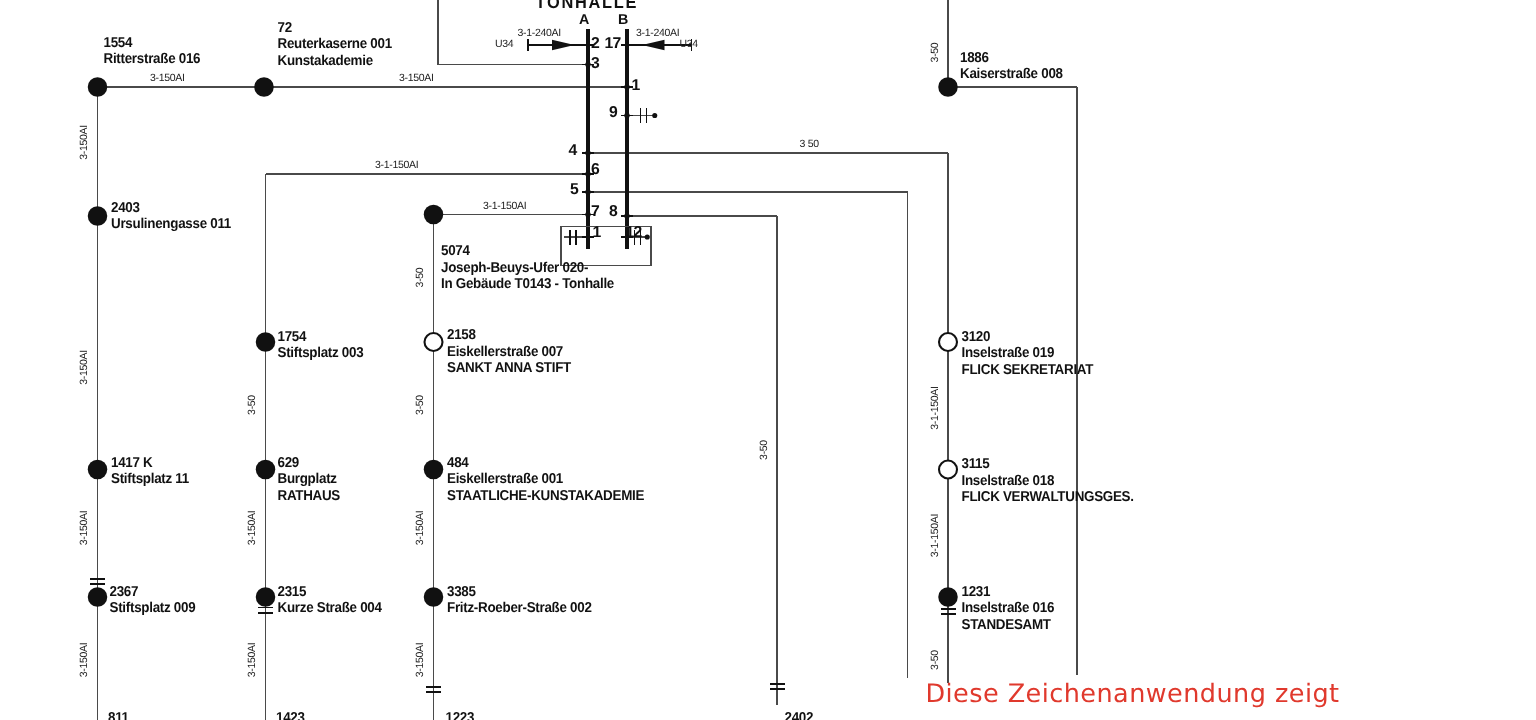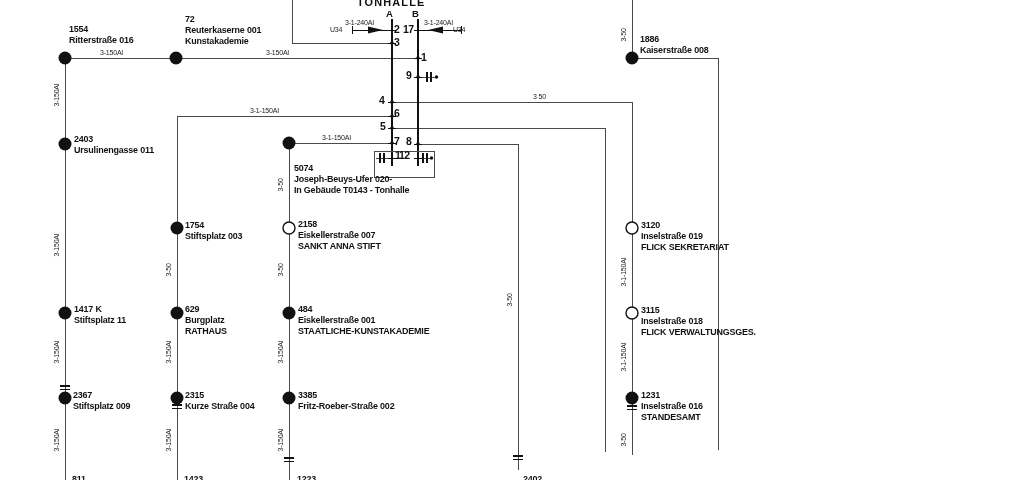--- a/index.html
+++ b/index.html
@@ -155,21 +155,21 @@
   <div class="tap" style="left:394px;top:37px">3</div>
   <div class="tap" style="left:403px;top:24px">17</div>
   <div class="tap" style="left:421px;top:52px">1</div>
   <div class="tap" style="left:406px;top:70px">9</div>
   <div class="tap" style="left:379px;top:95px">4</div>
   <div class="tap" style="left:394px;top:108px">6</div>
   <div class="tap" style="left:380px;top:121px">5</div>
   <div class="tap" style="left:394px;top:136px">7</div>
   <div class="tap" style="left:406px;top:136px">8</div>
   <div class="tap" style="left:395px;top:150px">1</div>
-  <div class="tap" style="left:399px;top:150px">12</div>
+  <div class="tap" style="left:417px;top:150px">12</div>
 
   <div class="nlbl" style="left:69px;top:23px">
     <span>1554</span>
     <span>Ritterstraße 016</span>
   </div>
   <div class="nlbl" style="left:185px;top:13px">
     <span>72</span>
     <span>Reuterkaserne 001</span>
     <span>Kunstakademie</span>
   </div>
@@ -266,14 +266,15 @@
   <div class="vlbl" style="left:261px;top:181px">3-50</div>
   <div class="vlbl" style="left:261px;top:266px">3-50</div>
   <div class="vlbl" style="left:261px;top:348px">3-150AI</div>
   <div class="vlbl" style="left:261px;top:436px">3-150AI</div>
   <div class="vlbl" style="left:604px;top:31px">3-50</div>
   <div class="vlbl" style="left:604px;top:268px">3-1-150AI</div>
   <div class="vlbl" style="left:604px;top:353px">3-1-150AI</div>
   <div class="vlbl" style="left:604px;top:436px">3-50</div>
   <div class="vlbl" style="left:490px;top:296px">3-50</div>
 
+  <div class="note" style="left:617px;top:453px">Diese Zeichenanwendung zeigt</div>
 
 </div>
 
 </body></html>

